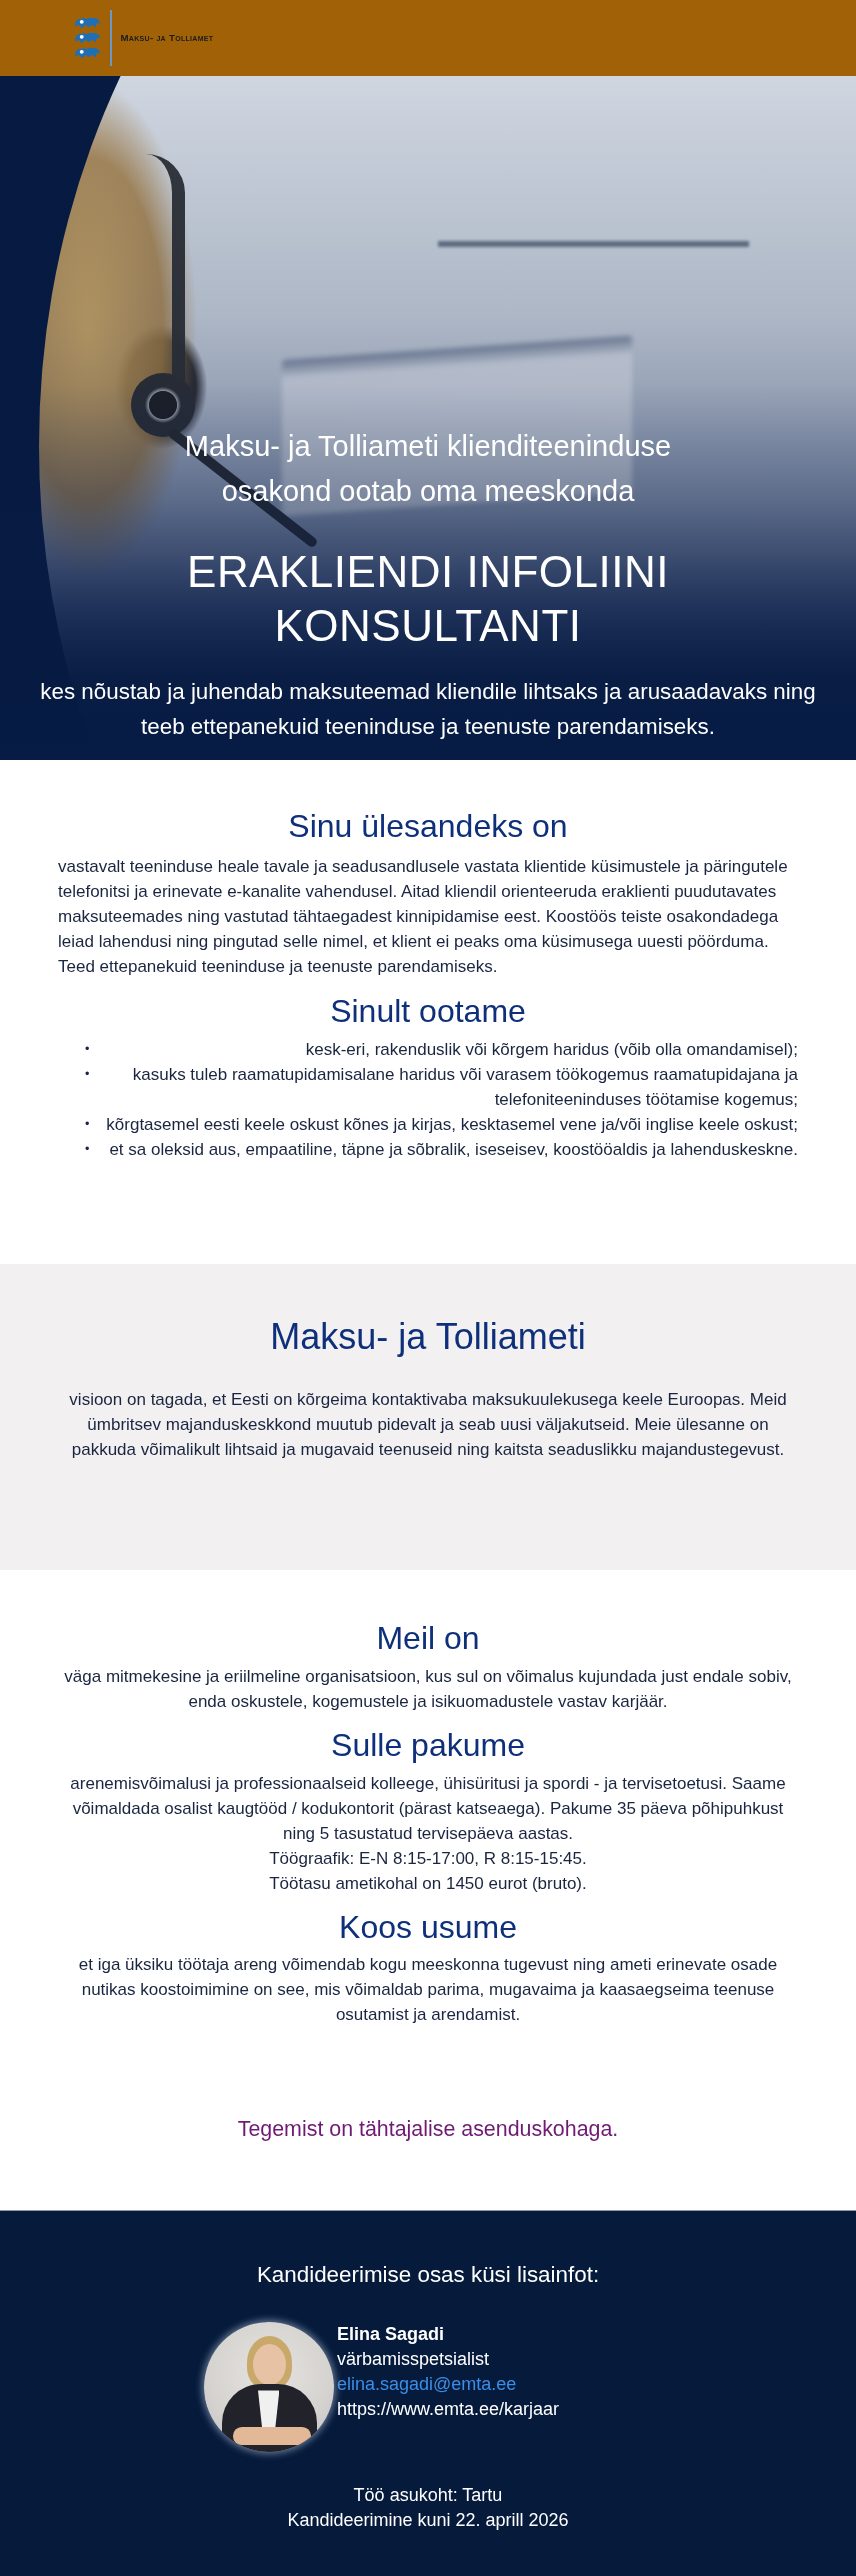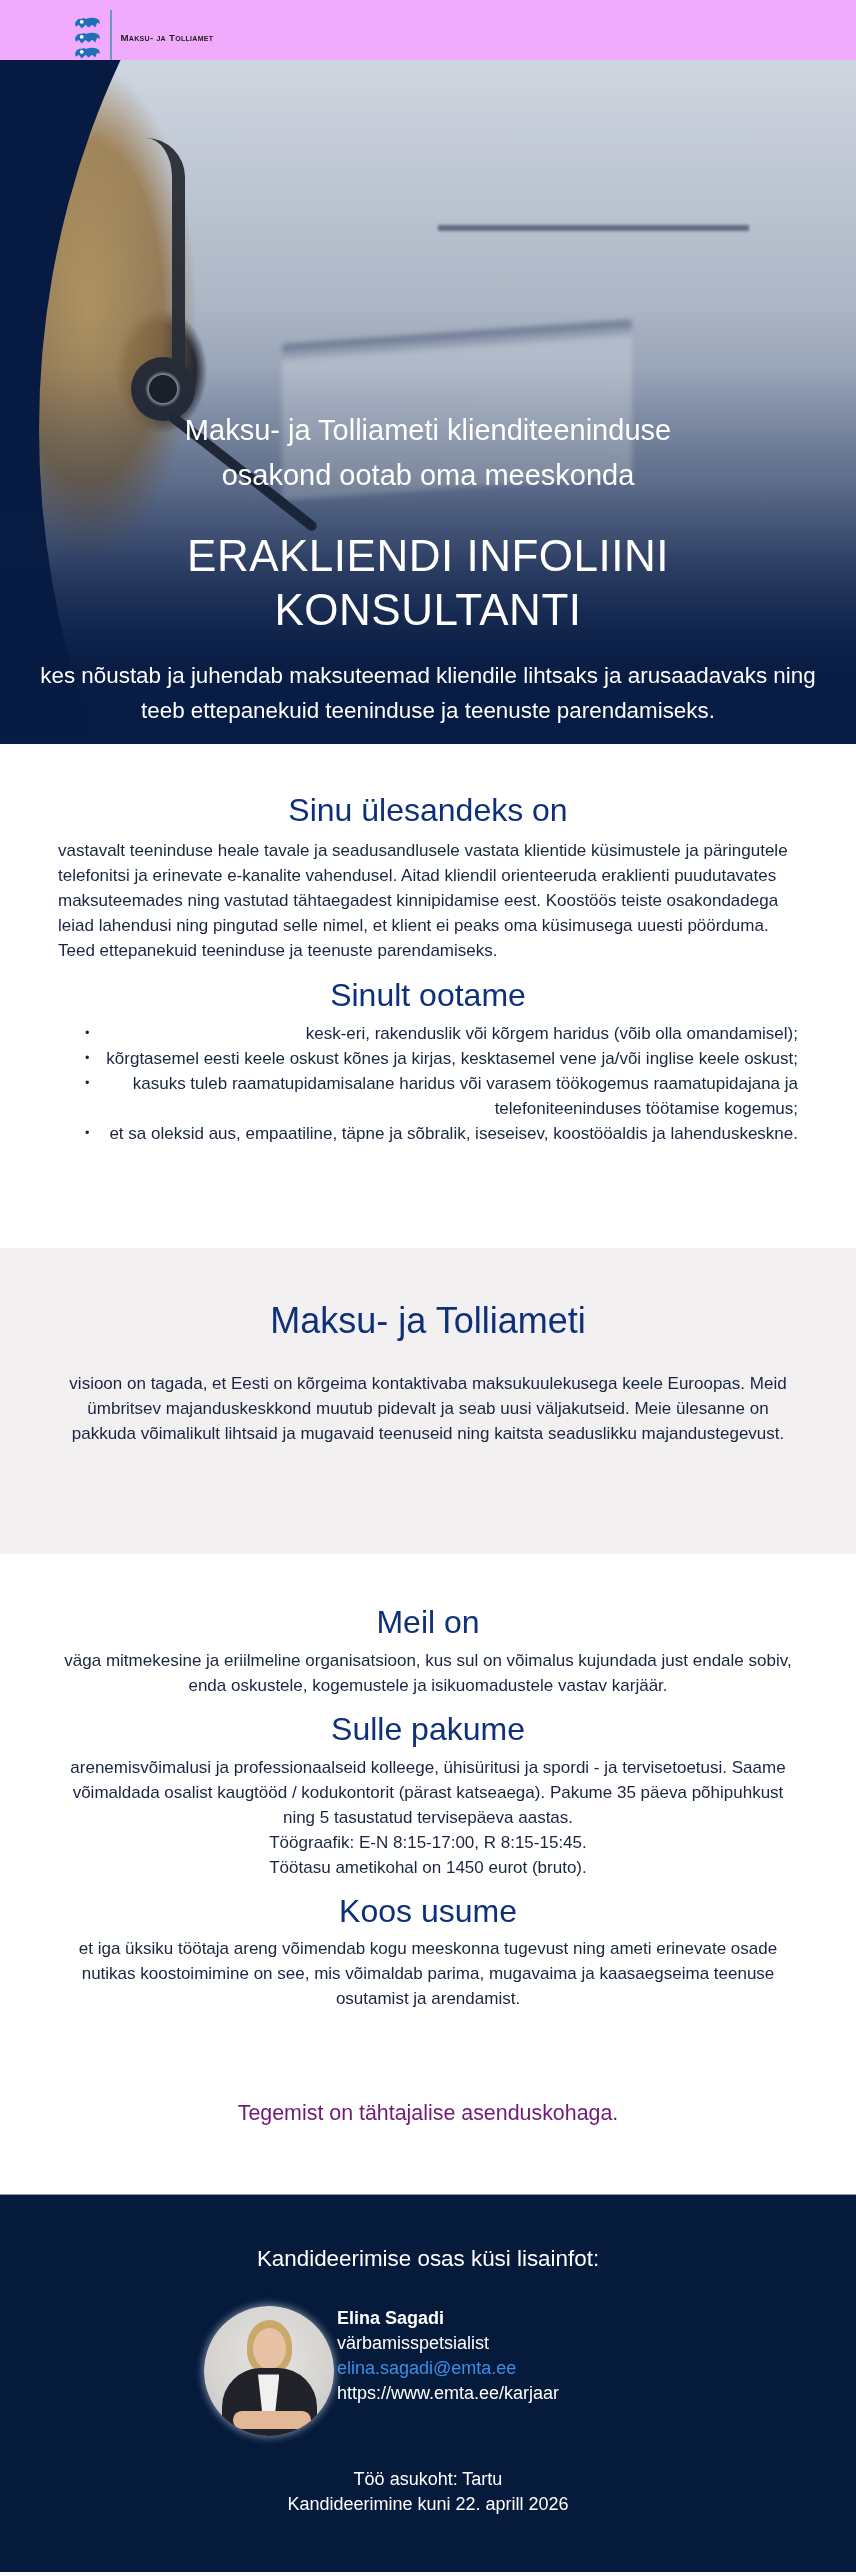--- a/index.html
+++ b/index.html
@@ -1,20 +1,20 @@
 <!DOCTYPE html>
 <html><head>
   <meta charset="utf-8">
   <style>
     * { box-sizing: border-box; margin: 0; padding: 0; }
     html, body { width: 856px; background: #ffffff; }
     body { font-family: "Liberation Sans", "DejaVu Sans", sans-serif; color: #14213d; }
 
     
-    .header { height: 60px; background: #f0abfc; position: relative; padding-left: 9px; }
+    .header { height: 76px; background: #a16207; position: relative; padding-left: 9px; }
     .logo { position: absolute; left: 74px; top: 9.7px; display: flex; align-items: center; height: 56px; }
     .coat { width: 27px; height: 43px; display: flex; flex-direction: column; justify-content: space-between; }
     .coat svg { display: block; }
     .logo-divider { width: 1.9px; height: 56px; background: #6f97c4; margin-left: 8.8px; margin-right: 8.8px; }
     .logo-text { font-size: 9.7px; font-weight: bold; letter-spacing: 0.3px; color: #1c1c1c; font-variant: small-caps; }
 
     
     .hero { position: relative; height: 684px; overflow: hidden; background: #7f1d1d; }
     .hero-photo { position: absolute; inset: 0;
       background:
@@ -128,22 +128,22 @@
 
 <section class="section tasks">
   <h2 class="h2">Sinu ülesandeks on</h2>
   <p class="body-text">vastavalt teeninduse heale tavale ja seadusandlusele vastata klientide küsimustele ja päringutele telefonitsi ja erinevate e-kanalite vahendusel. Aitad kliendil orienteeruda eraklienti puudutavates maksuteemades ning vastutad tähtaegadest kinnipidamise eest. Koostöös teiste osakondadega leiad lahendusi ning pingutad selle nimel, et klient ei peaks oma  küsimusega uuesti pöörduma. Teed ettepanekuid teeninduse ja teenuste parendamiseks.</p>
 </section>
 
 <section class="section expect">
   <h2 class="h2">Sinult ootame</h2>
   <ul>
     <li>kesk-eri, rakenduslik või kõrgem haridus (võib olla omandamisel);</li>
+    <li>kasuks tuleb raamatupidamisalane haridus või varasem töökogemus raamatupidajana ja telefoniteeninduses töötamise kogemus;</li>
     <li>kõrgtasemel eesti keele oskust kõnes ja kirjas, kesktasemel vene ja/või inglise keele oskust;</li>
-    <li>kasuks tuleb raamatupidamisalane haridus või varasem töökogemus raamatupidajana ja telefoniteeninduses töötamise kogemus;</li>
     <li>et sa oleksid aus, empaatiline, täpne ja sõbralik, iseseisev, koostööaldis ja lahenduskeskne.</li>
   </ul>
 </section>
 
 <section class="section vision">
   <h2 class="h2">Maksu- ja Tolliameti</h2>
   <p class="body-text">visioon on tagada, et Eesti on kõrgeima kontaktivaba maksukuulekusega keele Euroopas. Meid ümbritsev majanduskeskkond muutub pidevalt ja seab uusi väljakutseid. Meie ülesanne on pakkuda võimalikult lihtsaid ja mugavaid teenuseid ning kaitsta seaduslikku majandustegevust.</p>
 </section>
 
 <section class="section offer">

